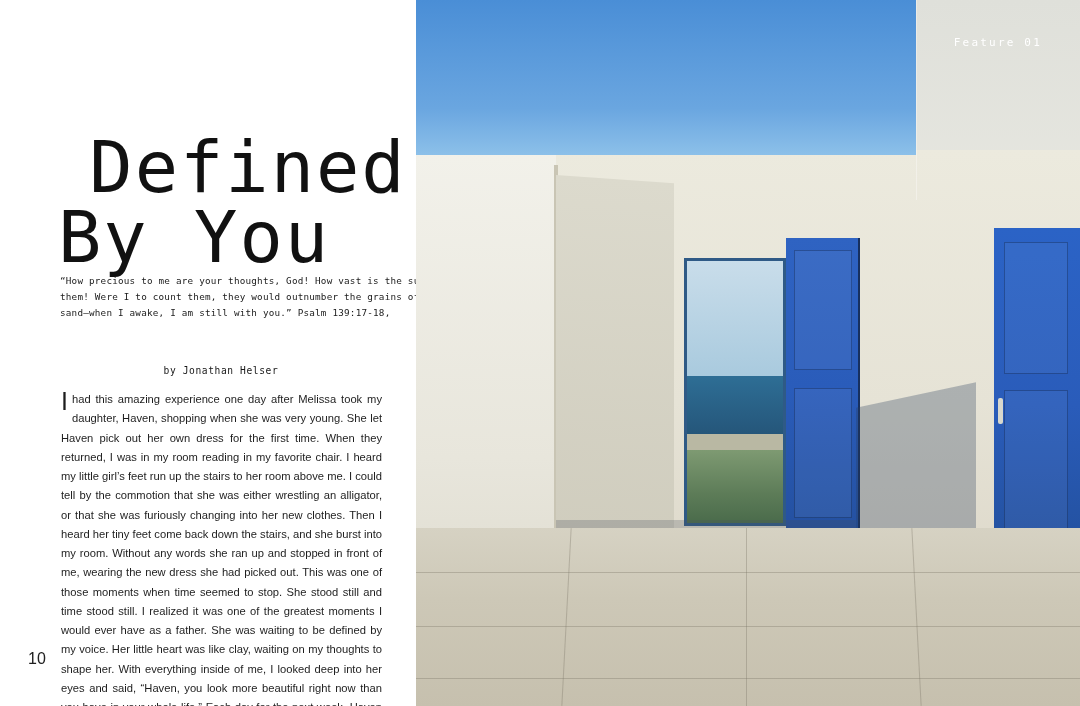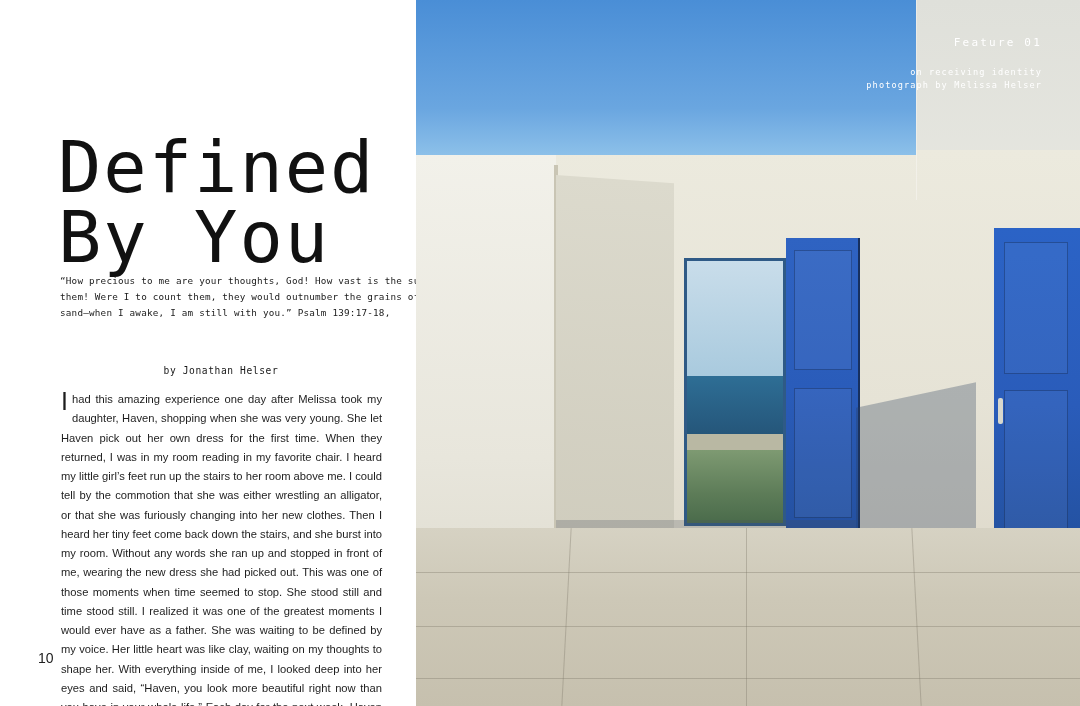--- a/index.html
+++ b/index.html
@@ -34,21 +34,21 @@
     left: 58px;
     top: 86px;
     width: 380px;
     font-family: "DejaVu Sans Mono", monospace;
     font-weight: 300;
     font-size: 72px;
     line-height: 0.92;
     letter-spacing: 2px;
     color: #111111;
   }
-  .headline .l1 { display: block; }
+  .headline .l1 { display: block; text-align: center; }
   .headline .l2 { display: block; margin-top: 4px; }
 
   .scripture {
     position: absolute;
     left: 60px;
     top: 264px;
     width: 386px;
     font-family: "DejaVu Sans Mono", monospace;
     font-size: 9.3px;
     line-height: 1.72;
@@ -89,24 +89,24 @@
     font-size: 25px;
     line-height: 0.86;
     padding-right: 4px;
     padding-top: 1px;
     font-weight: 400;
     color: #1d1d1d;
   }
 
   .folio {
     position: absolute;
-    left: 38px;
+    left: 28px;
     top: 650px;
     font-family: "Liberation Sans", sans-serif;
-    font-size: 14px;
+    font-size: 16px;
     color: #202020;
   }
 
   
   .right-page {
     position: absolute;
     left: 416px;
     top: 0;
     width: 664px;
     height: 706px;
@@ -356,19 +356,15 @@
     <div class="floor">
       <div class="seam h1"></div>
       <div class="seam h2"></div>
       <div class="seam h3"></div>
       <div class="seam v1"></div>
       <div class="seam v2"></div>
       <div class="seam v3"></div>
     </div>
 
     <div class="feature-label">Feature 01</div>
-    <div class="credit">
-      <div>on receiving identity</div>
-      <div>photograph by Melissa Helser</div>
-    </div>
   </div>
 
 </div>
 
 </body></html>

